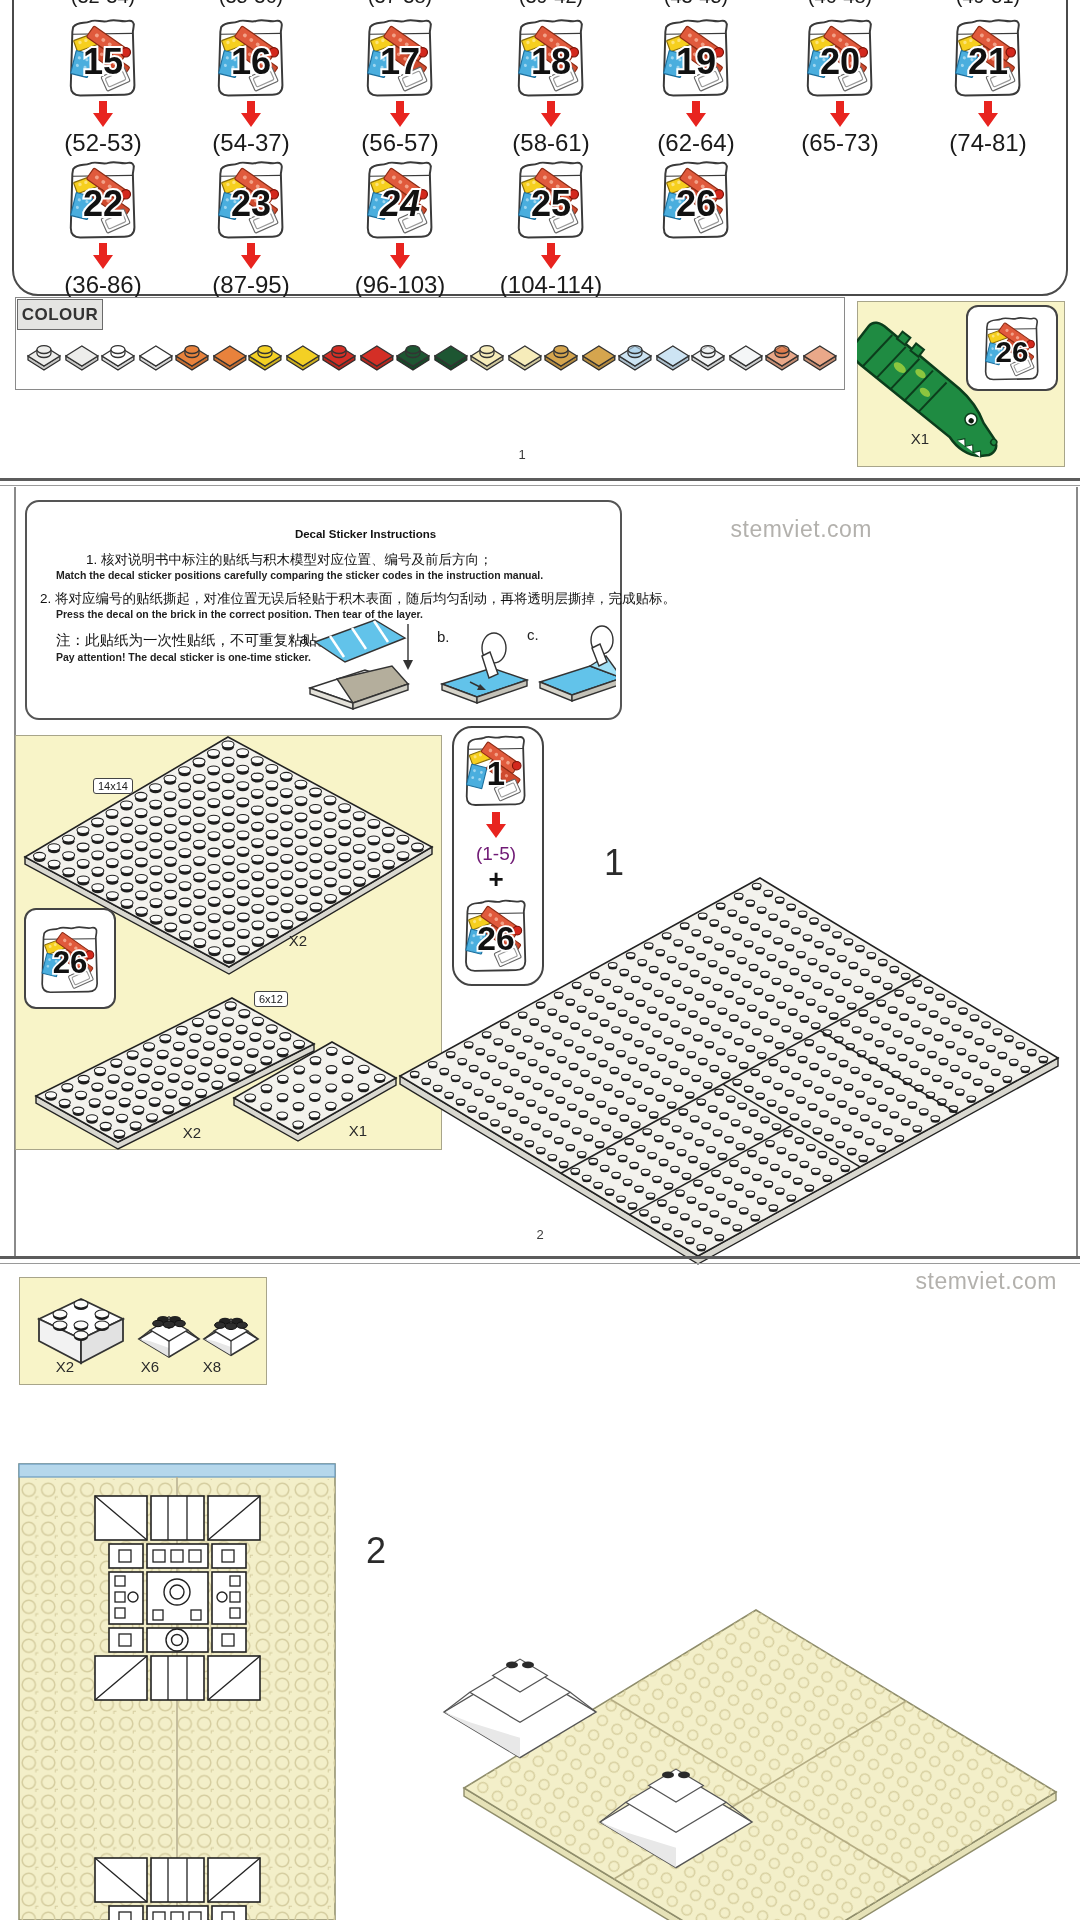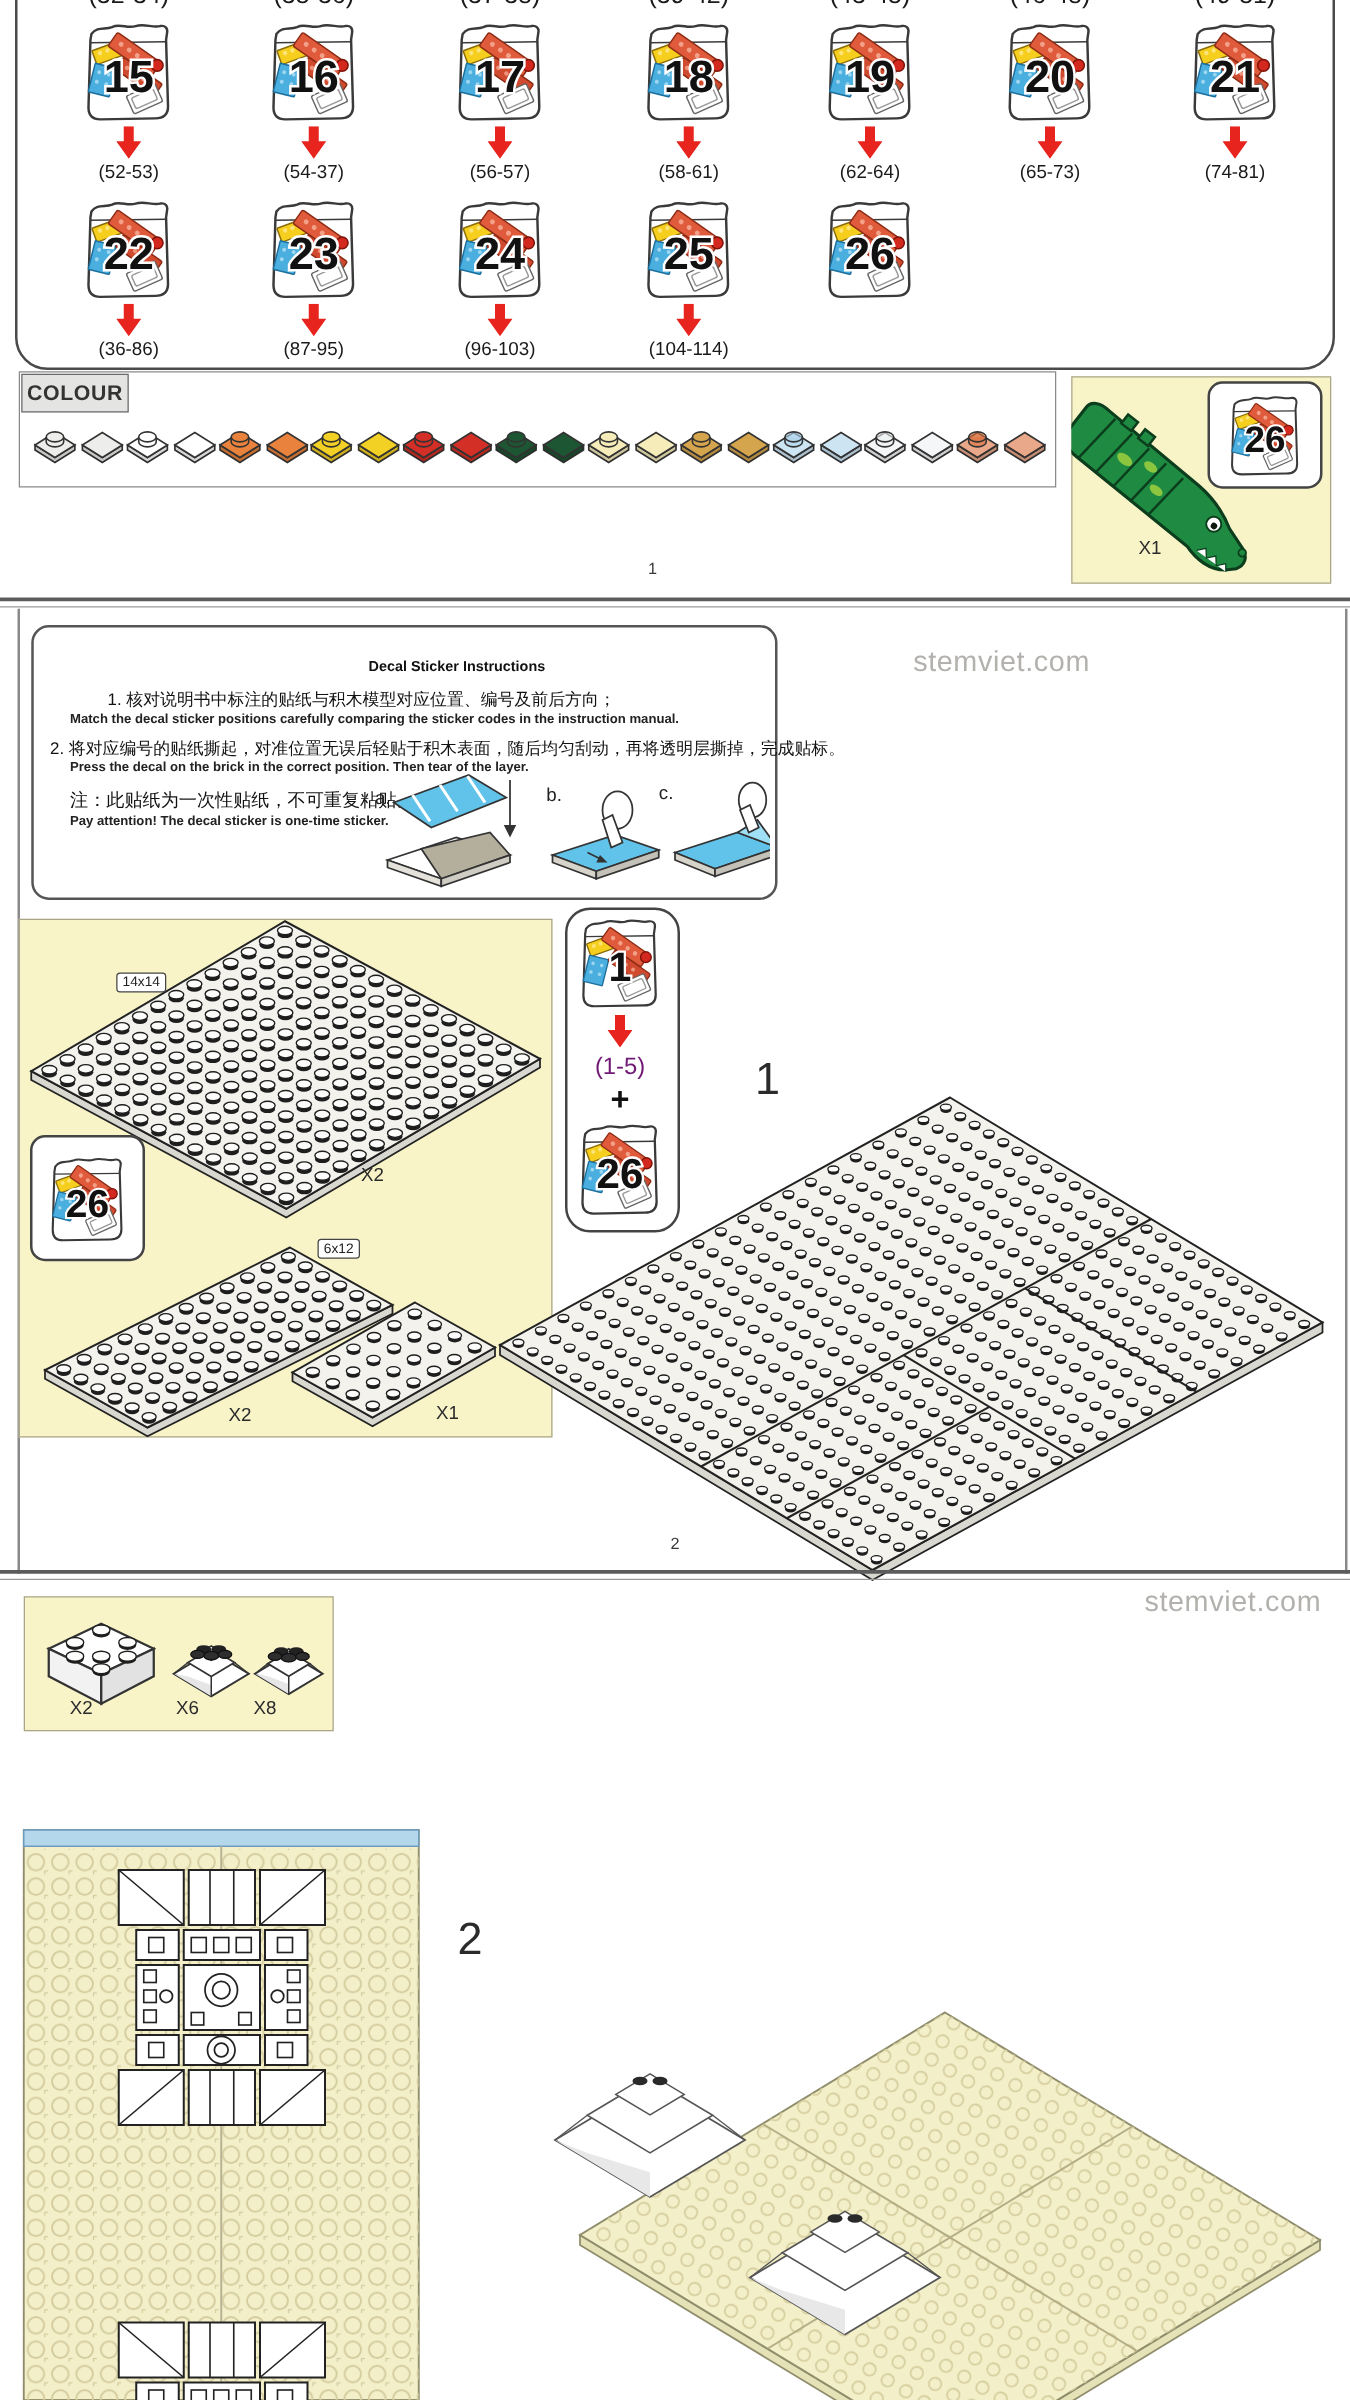--- a/index.html
+++ b/index.html
@@ -1,20 +1,20 @@
 <!DOCTYPE html>
 <html><head>
 <meta charset="utf-8">
 <style>
   html,body{margin:0;padding:0;background:#ffffff;}
   #root{position:relative;width:1080px;height:1920px;overflow:hidden;background:#fff;
         font-family:"Liberation Sans", sans-serif;color:#1a1a1a;}
   .abs{position:absolute;}
   .panel-border{border:2px solid #4a4a4a;border-radius:26px;background:#fff;}
-  .txt-range{font-size:15px;color:#1a1a1a;text-align:center;white-space:nowrap;}
+  .txt-range{font-size:24px;color:#1a1a1a;text-align:center;white-space:nowrap;}
   .txt-cut{font-size:20px;color:#1a1a1a;text-align:center;white-space:nowrap;}
   .colour-label{background:#e4e4e2;border:1px solid #6a6a6a;color:#333;
         font-size:17px;font-weight:600;letter-spacing:0.5px;
         display:flex;align-items:center;justify-content:center;}
   .yellow-panel{background:#f8f4c8;border:1px solid #a8a58a;}
   .white-panel{background:#fff;border:1.5px solid #8a8a8a;}
   .xcount{font-size:15px;color:#2b2b2b;text-align:center;}
   .watermark{font-size:23px;color:#b3b1ad;letter-spacing:0.5px;text-align:right;white-space:nowrap;}
   .pagenum{font-size:13px;color:#3a3a3a;text-align:center;}
   .stepnum{font-size:36px;color:#2b2b2b;}
@@ -453,21 +453,21 @@
   </g>
   <text x="50" y="77" font-size="46" font-weight="bold" text-anchor="middle" fill="#111" stroke="#fff" stroke-width="5" paint-order="stroke" font-family="Liberation Sans, sans-serif">23</text>
  </svg>
       </div>
       <div class="abs" style="left:241px;top:243px;">
         <svg width="20" height="26" viewBox="0 0 20 26">
    <path d="M6,0 L14,0 L14,12 L20,12 L10,26 L0,12 L6,12 Z" fill="#e8241f"></path>
         </svg>
       </div>
       <div class="abs txt-range" style="left:176px;top:271px;width:150px;">(87-95)</div>
-      <div class="abs" style="left:357px;top:155px;">
+      <div class="abs" style="left:357px;top:155px;font-style:italic;">
            <svg width="86" height="88" viewBox="0 0 100 112">
   <path d="M12,18 C18,10 26,14 33,11 C41,7 49,13 57,10 C66,7 74,12 82,10 C87,9 90,12 89,17 L88,24 L90,92 C90,100 85,104 77,104 L21,105 C13,105 9,101 9,93 L11,24 Z" fill="#ffffff" stroke="#3a3a3a" stroke-width="2.5"></path>
   <line x1="11" y1="27" x2="88" y2="26" stroke="#3a3a3a" stroke-width="1.5"></line>
   <g stroke-width="1.5">
    <g transform="rotate(-20 28 37)">
               <rect x="14" y="30" width="28" height="15" rx="1" fill="#f6cf1e" stroke="#8a6d07"></rect>
      <circle cx="21" cy="35" r="2.2" fill="#fce37a"></circle>
               <circle cx="29" cy="35" r="2.2" fill="#fce37a"></circle>
               <circle cx="37" cy="35" r="2.2" fill="#fce37a"></circle>
             </g>

